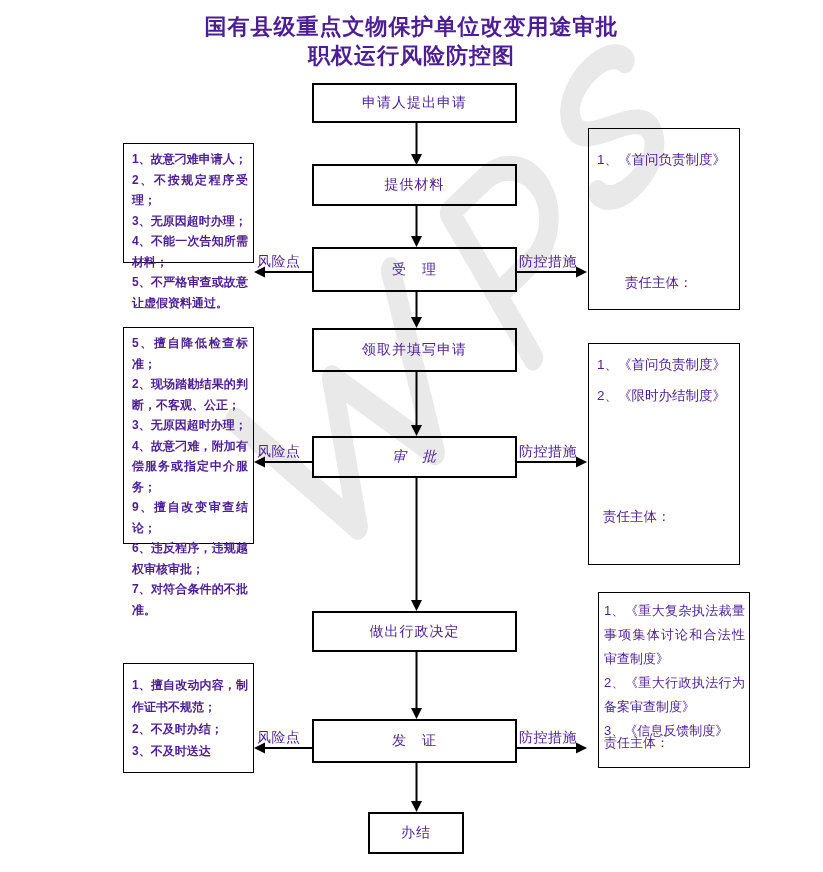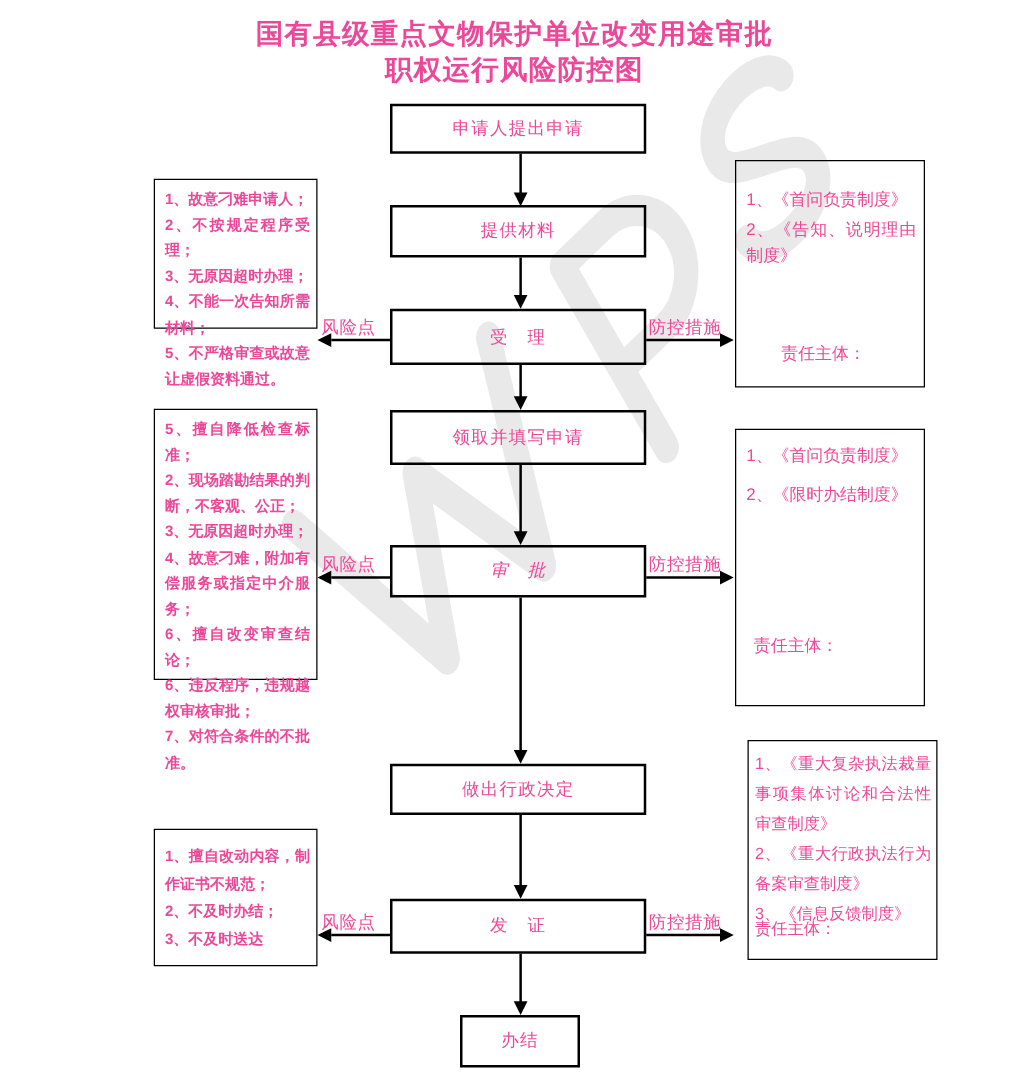--- a/index.html
+++ b/index.html
@@ -1,21 +1,21 @@
 <!DOCTYPE html>
 <html><head>
 <meta charset="utf-8">
 <style>
   html,body{margin:0;padding:0;background:#ffffff;}
   .page{
     position:relative;
     width:823px;height:872px;
     background:#ffffff;
     font-family:"Liberation Sans","DejaVu Sans",sans-serif;
-    color:#ec4899;
+    color:#4c1d95;
     overflow:hidden;
   }
   .watermark{position:absolute;left:0;top:0;z-index:0;pointer-events:none;}
   .title{
     position:absolute;left:0;top:12px;width:100%;
     text-align:center;font-size:22px;font-weight:bold;line-height:29px;
     z-index:3;letter-spacing:1px;
   }
   .cbox{
     position:absolute;box-sizing:border-box;
@@ -117,33 +117,32 @@
     <div class="item">2、不按规定程序受理；</div>
     <div class="item">3、无原因超时办理；</div>
     <div class="item">4、不能一次告知所需材料；</div>
     <div class="item">5、不严格审查或故意让虚假资料通过。</div>
   </div>
   <div class="sidebox riskbox rb2">
     <div class="item">5、擅自降低检查标准；</div>
     <div class="item">2、现场踏勘结果的判断，不客观、公正；</div>
     <div class="item">3、无原因超时办理；</div>
     <div class="item">4、故意刁难，附加有偿服务或指定中介服务；</div>
-    <div class="item">6、擅自改变审查结论；</div>
+    <div class="item">9、擅自改变审查结论；</div>
     <div class="item">6、违反程序，违规越权审核审批；</div>
     <div class="item">7、对符合条件的不批准。</div>
   </div>
   <div class="sidebox riskbox rb3">
     <div class="item">1、擅自改动内容，制作证书不规范；</div>
     <div class="item">2、不及时办结；</div>
     <div class="item">3、不及时送达</div>
   </div>
 
   <div class="sidebox ctrlbox cb1">
     <div class="item">1、《首问负责制度》</div>
-    <div class="item">2、《告知、说明理由制度》</div>
     <div class="footer1">责任主体：</div>
   </div>
   <div class="sidebox ctrlbox cb2">
     <div class="item">1、《首问负责制度》</div>
     <div class="item">2、《限时办结制度》</div>
     <div class="footer2">责任主体：</div>
   </div>
   <div class="sidebox ctrlbox cb3">
     <div class="item">1、《重大复杂执法裁量事项集体讨论和合法性审查制度》</div>
     <div class="item">2、《重大行政执法行为备案审查制度》</div>

